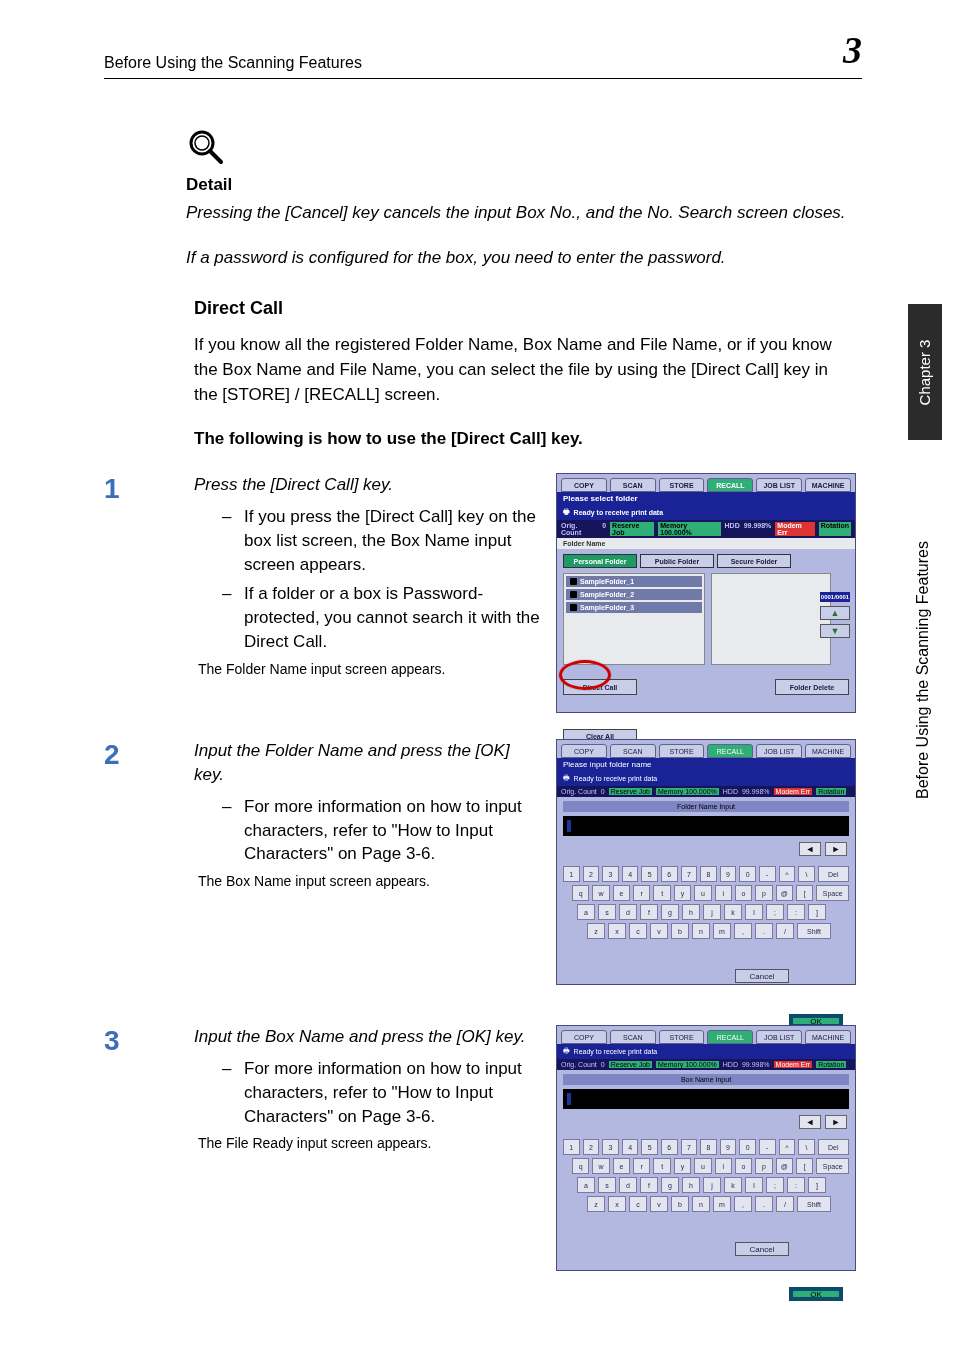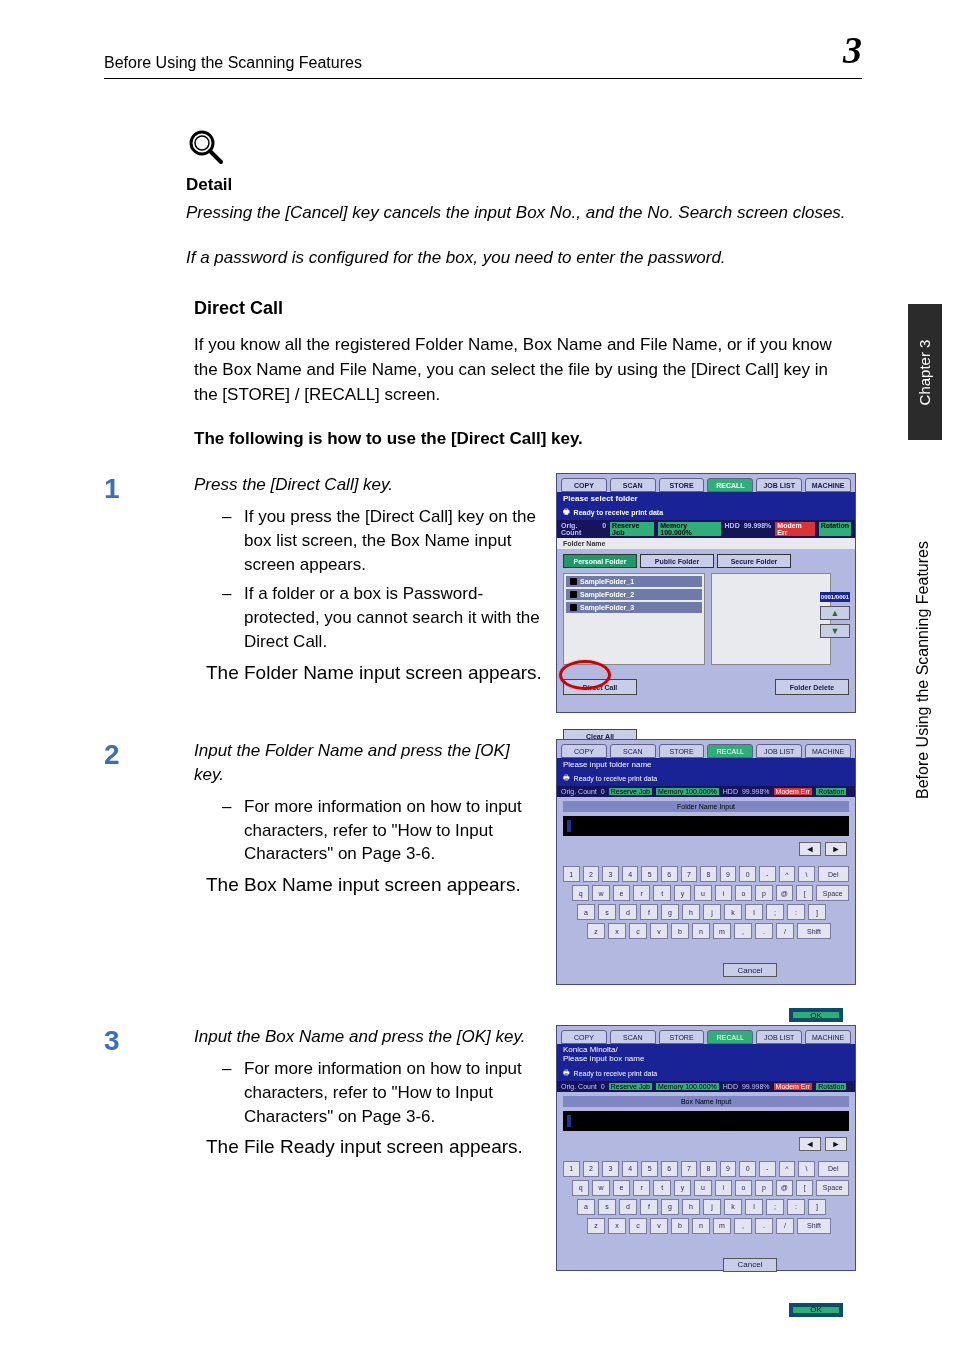--- a/index.html
+++ b/index.html
@@ -20,21 +20,21 @@
   .h3 { font-weight: bold; font-size: 17px; margin: 16px 0 24px 90px; }
 
   .step-row { display: flex; align-items: flex-start; margin-bottom: 26px; }
   .step-col-left { width: 440px; }
   .step-num { color: #3a70b9; font-family: Arial, sans-serif; font-weight: bold; font-size: 28px; width: 90px; flex: 0 0 90px; text-align: left; padding-left: 0; }
   .step-num-wrap { display: flex; }
   .step-texts { flex: 1; }
   .step-lead { font-size: 17px; line-height: 1.4; margin-bottom: 8px; font-style: italic; }
   .bullet { display: flex; font-size: 17px; line-height: 1.4; margin: 0 0 6px 28px; }
   .bullet .dash { width: 22px; flex: 0 0 22px; }
-  .aftertext { font-size: 19px; line-height: 1.4; margin-left: 12px; margin-top: 4px; }
+  .aftertext { font-size: 14px; line-height: 1.4; margin-left: 4px; margin-top: 4px; }
   .step-col-right { width: 300px; margin-left: 12px; flex: 0 0 300px; }
 
   .footer { position: absolute; left: 104px; bottom: 34px; width: 758px; border-top: 1px solid #000; padding-top: 8px; display: flex; justify-content: space-between; font-size: 15px; }
 
   .side-tab-dark { position: absolute; right: 12px; top: 304px; width: 34px; height: 136px; background: #2b2b2b; color: #fff; font-size: 15px; display: flex; align-items: center; justify-content: center; }
   .side-tab-dark span { transform: rotate(-90deg); white-space: nowrap; }
   .side-text { position: absolute; right: 18px; top: 460px; width: 26px; height: 420px; display: flex; align-items: center; justify-content: center; font-size: 16px; }
   .side-text span { transform: rotate(-90deg); transform-origin: center; white-space: nowrap; }
 
   
@@ -70,21 +70,21 @@
   .mid-title { background:#7e86c4; color:#000; font-size:7px; text-align:center; padding:2px 0; margin:4px 6px 0 6px;}
   .inputbar { background:#000; height: 20px; margin:4px 6px; display:flex; align-items:center; padding:0 4px;}
   .cursor { width:4px;height:12px;background:#203399;}
   .arrowbtns { display:flex; justify-content:flex-end; gap:4px; padding: 2px 8px 10px 0;}
   .ab { width:22px;height:14px;background:#e2e4f0;border:1px solid #666;display:flex;align-items:center;justify-content:center;font-size:9px;color:#111;}
   .keyboard { margin: 0 6px; display:flex; flex-direction:column; gap:3px; }
   .krow { display:flex; gap:3px; }
   .key { width:18px;height:16px;background:#e2e4f0;border:1px solid #7a7aa0;font-size:7px;display:flex;align-items:center;justify-content:center;color:#2a2a50;}
   .key.wide { width:34px; }
   .key.space { width:34px; }
-  .bottombtns { display:flex; justify-content:flex-end; gap:12px; padding: 24px 12px 6px 0;}
+  .bottombtns { display:flex; justify-content:flex-end; padding: 30px 12px 6px 0;}
   .subheader { background:#e8eaee;color:#333;font-size:7px;padding:2px 6px;}
 
   svg.magnifier { width: 40px; height: 40px; }
 </style>
 </head>
 <body>
 
 <div class="page">
   <div class="content">
 
@@ -330,24 +330,20 @@
 
         <div class="shot shotC">
           <div class="tabrow">
             <div class="tabbtn">COPY</div>
             <div class="tabbtn">SCAN</div>
             <div class="tabbtn">STORE</div>
             <div class="tabbtn active">RECALL</div>
             <div class="tabbtn">JOB LIST</div>
             <div class="tabbtn">MACHINE</div>
           </div>
-          <div class="bluebar" style="line-height:1.1;">
-            <div>Konica Minolta/</div>
-            <div>Please input box name</div>
-          </div>
           <div class="bluebar" style="font-size:7px;display:flex;align-items:center;gap:4px;">
             <span>🖶</span>
             <span>Ready to receive print data</span>
           </div>
           <div class="statusrow">
             <span>Orig. Count</span>
             <span>0</span>
             <span class="tag">Reserve Job</span>
             <span class="tag">Memory 100.000%</span>
             <span>HDD</span>

